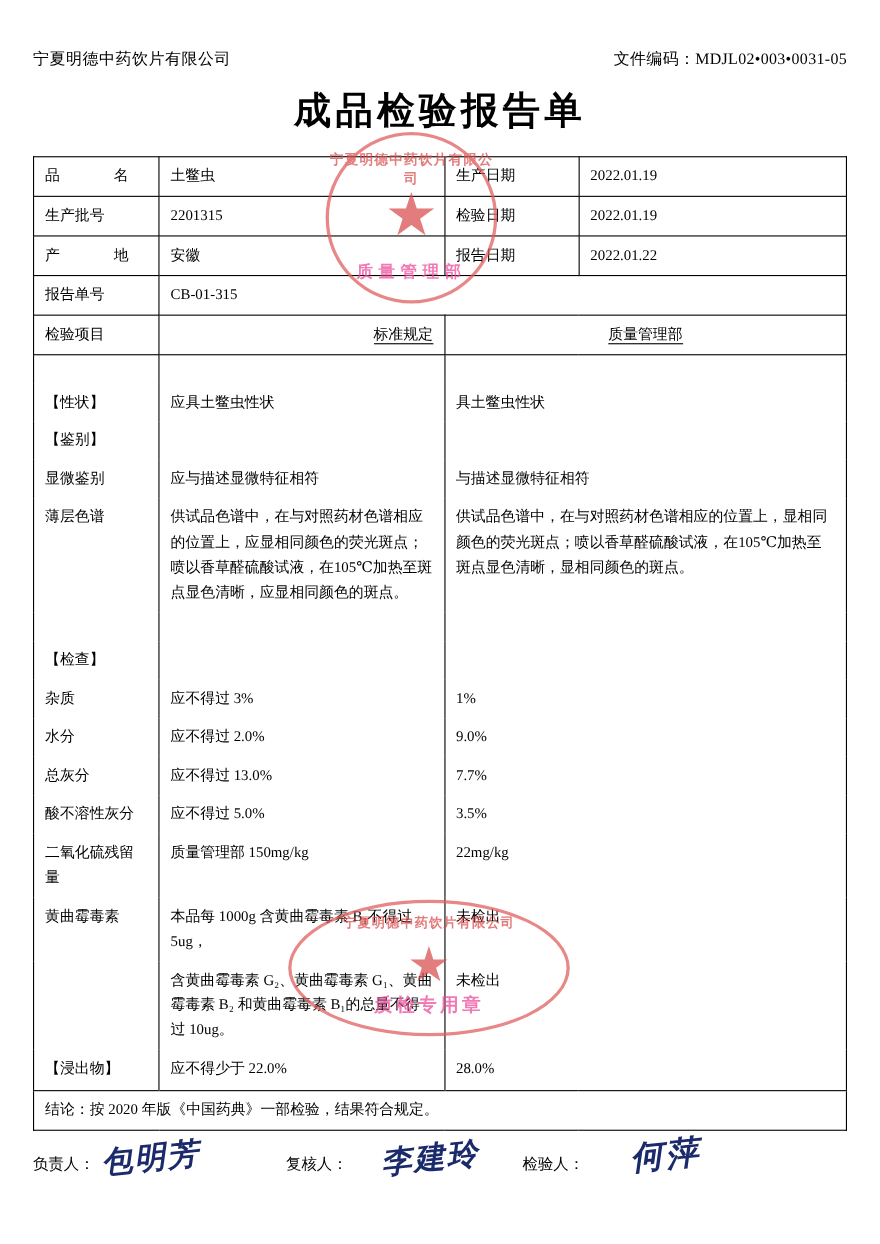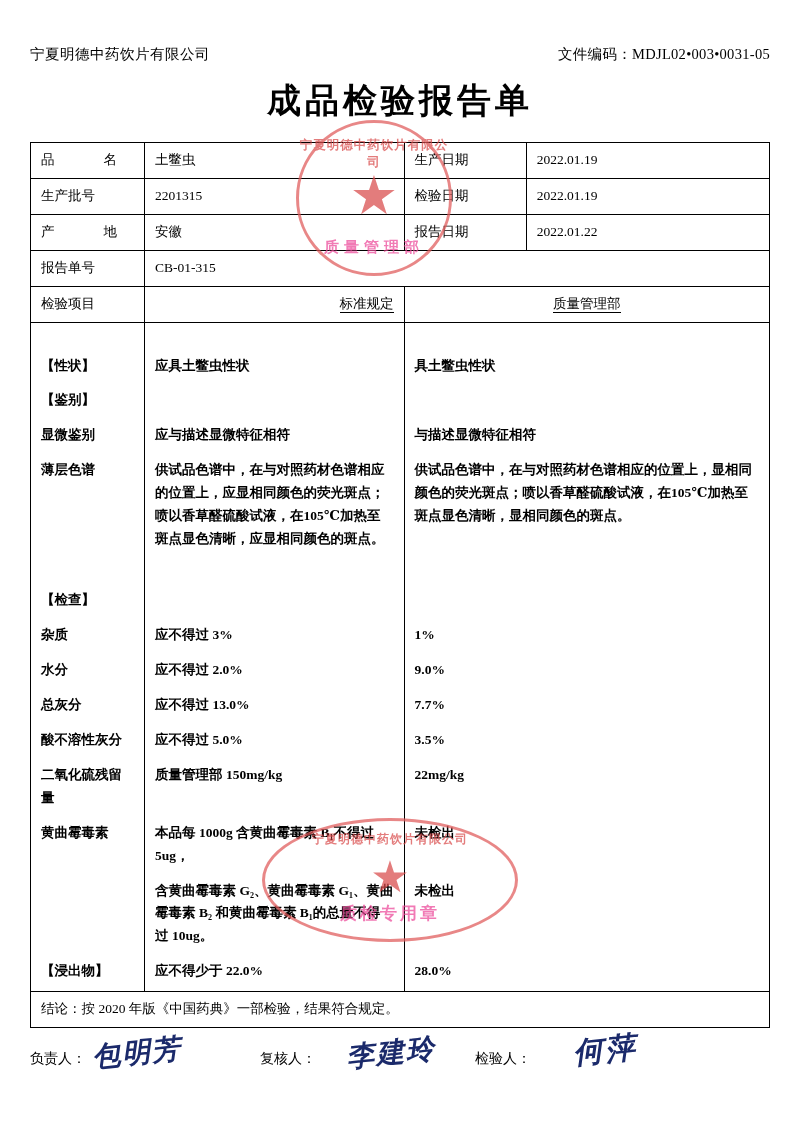--- a/index.html
+++ b/index.html
@@ -75,21 +75,20 @@
     padding-bottom: 1px;
   }
   .cell-item { width: 228px; }
   .cell-std  { width: 232px; }
   .cell-res  { width: 228px; }
   .body-cell {
     border-top: none !important;
     border-bottom: none !important;
     padding-top: 2px;
     padding-bottom: 2px;
-    font-weight: bold;
   }
   .spacer-row td { height: 14px; border-top: none; border-bottom: none; }
   .conclusion td {
     border-top: 1px solid #000;
     padding: 7px 10px;
   }
   .sig {
     width: 740px;
     margin: 0 auto;
     margin-top: 16px;

